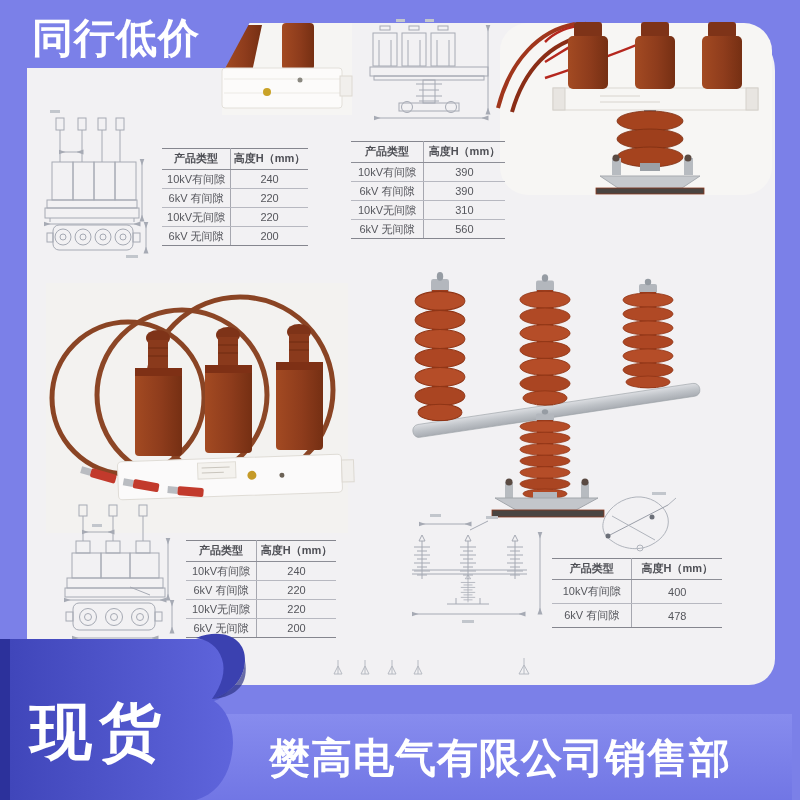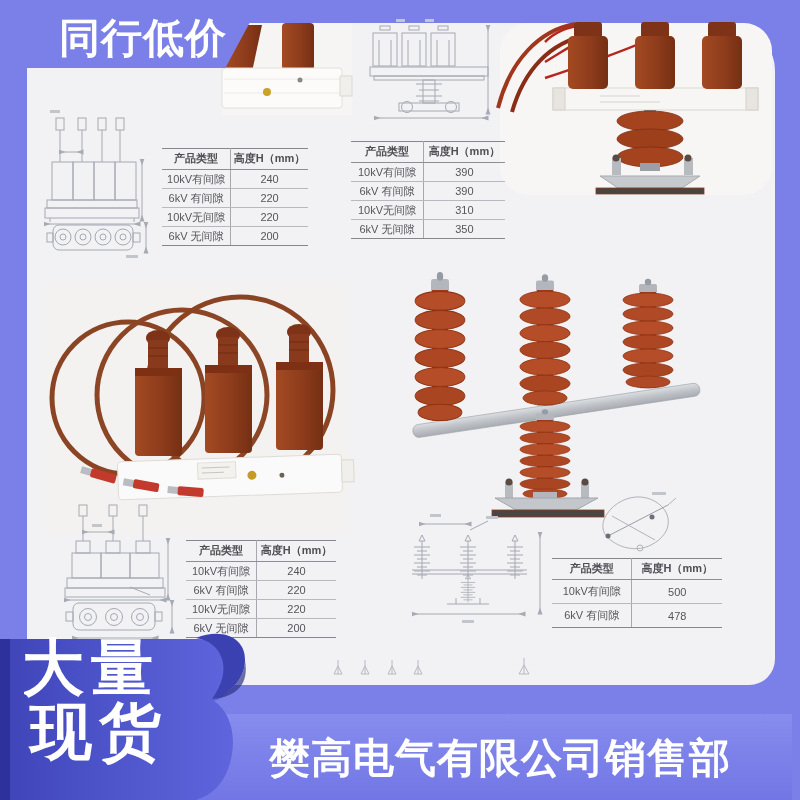--- a/index.html
+++ b/index.html
@@ -15,21 +15,21 @@
         border-top:1.5px solid #85868e;z-index:4;}
   .spec th{font-weight:700;color:#4e4f55;border-bottom:1px solid #8d8e96;padding:2px 0 3px;}
   .spec td{border-bottom:1px solid #b7b8c0;padding:1.5px 0;}
   .spec tr:last-child td{border-bottom:1.5px solid #85868e;}
   .spec th:first-child,.spec td:first-child{border-right:1px solid #a6a7af;width:47%;}
   .t4 td{padding:4px 0;}
   
   #top-banner{position:absolute;left:0;top:0;width:262px;height:68px;background:#7b80e8;
               clip-path:polygon(0 0,100% 0,86% 100%,0 100%);z-index:6;}
   #top-banner span{position:absolute;left:32px;top:11px;font-size:41px;font-weight:900;color:#fff;
-                   letter-spacing:1px;white-space:nowrap;margin-left:27px;}
+                   letter-spacing:1px;white-space:nowrap;}
   
   #bottom-bar{position:absolute;left:0;top:714px;width:792px;height:114px;
               background:linear-gradient(180deg,#878cee 0%,#6a6fe2 100%);z-index:5;}
   #bottom-bar span{position:absolute;left:240px;width:520px;top:17px;text-align:center;
                    font-size:41px;font-weight:900;color:#fff;letter-spacing:1px;white-space:nowrap;}
   
   #ribbon{position:absolute;left:0;top:625px;width:250px;height:175px;z-index:7;}
   .ribbon-line{position:absolute;color:#fff;font-weight:900;font-size:62px;line-height:62px;
                letter-spacing:7px;z-index:8;white-space:nowrap;}
   #ribbon-line1{left:22px;top:637px;}
@@ -394,21 +394,21 @@
       <tr>
           <td>6kV 有间隙</td>
           <td>390</td>
         </tr>
       <tr>
           <td>10kV无间隙</td>
           <td>310</td>
         </tr>
       <tr>
           <td>6kV 无间隙</td>
-          <td>350</td>
+          <td>560</td>
         </tr>
     </tbody>
   </table>
 
   <table class="spec" style="left:186px;top:540px;width:150px;">
     <thead>
         <tr>
       <th>产品类型</th>
       <th>高度H（mm）</th>
     </tr>
@@ -436,21 +436,21 @@
   <table class="spec t4" style="left:552px;top:558px;width:170px;">
     <thead>
         <tr>
       <th>产品类型</th>
       <th>高度H（mm）</th>
     </tr>
       </thead>
     <tbody>
       <tr>
           <td>10kV有间隙</td>
-          <td>500</td>
+          <td>400</td>
         </tr>
       <tr>
           <td>6kV 有间隙</td>
           <td>478</td>
         </tr>
     </tbody>
   </table>
 
   <div id="top-banner">
     <span>同行低价</span>
@@ -465,16 +465,15 @@
     <path d="M10,14 L198,14 C220,15 233,28 234,46 C235,62 226,72 214,76 C226,84 233,99 233,118 C232,146 220,168 196,175 L10,175 Z" fill="url(#ribgrad2)"></path>
     <path d="M196,13 C224,2 246,14 245,36 C244,56 230,68 212,74 C222,60 226,46 222,34 C218,21 208,15 196,13 Z" fill="#3b41b0"></path>
     <path d="M212,74 C230,68 244,56 245,36 C249,58 238,72 212,74 Z" fill="#2d3386" opacity="0.7"></path>
     <defs>
       <linearGradient id="ribgrad2" x1="0" y1="0" x2="1" y2="0">
         <stop offset="0" stop-color="#4046ba"></stop>
           <stop offset="1" stop-color="#5f65dc"></stop>
       </linearGradient>
     </defs>
   </svg>
-  <div class="ribbon-line" id="ribbon-line1">大量</div>
   <div class="ribbon-line" id="ribbon-line2">现货</div>
 
 </div>
 
 </body></html>

